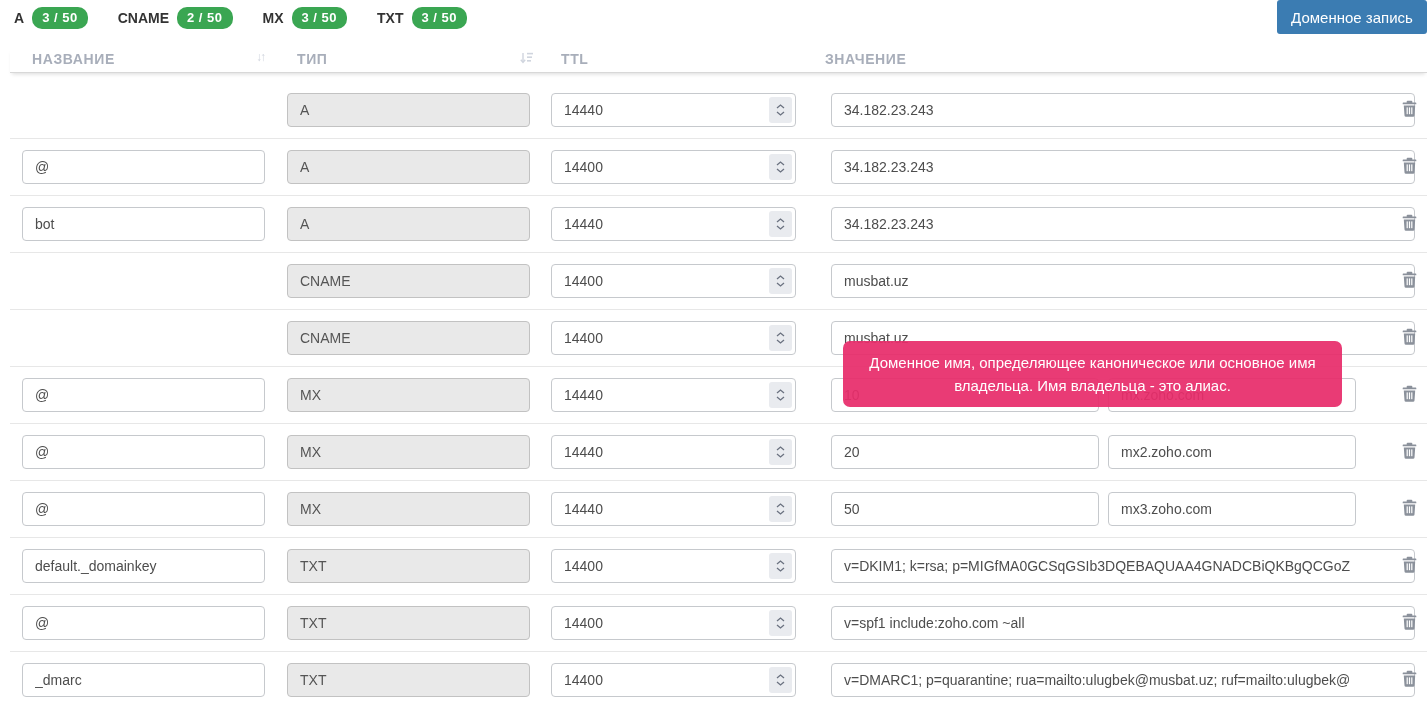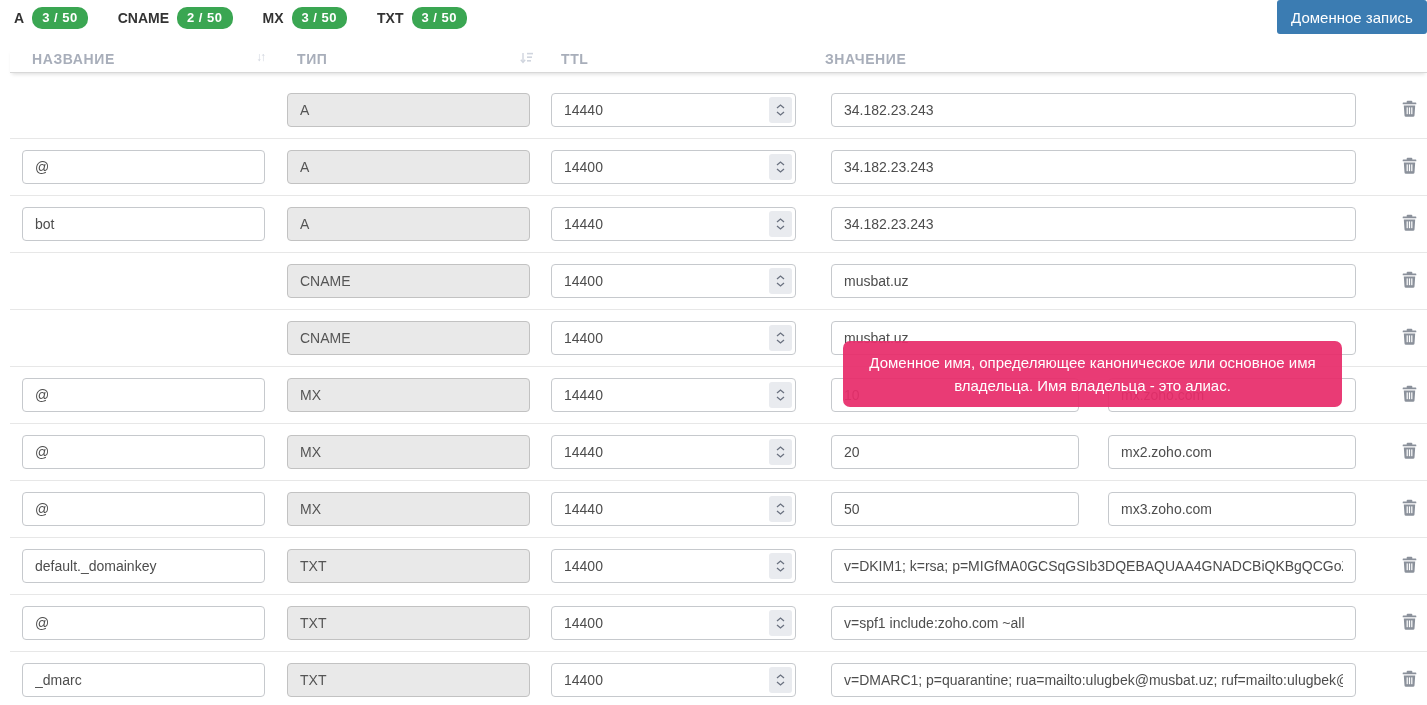--- a/index.html
+++ b/index.html
@@ -49,22 +49,22 @@
   
   .tbody{position:absolute;top:73px;left:10px;right:0;padding-top:9px;}
   .rec-row{position:relative;height:57px;border-bottom:1px solid #e7e7e7;}
   .field{
     position:absolute;top:11px;height:34px;border:1px solid #c6c9cd;border-radius:4px;
     font-size:14px;color:#4d4d4d;padding:0 12px;font-family:inherit;background:#fff;outline:none;
   }
   .f-name{left:12px;width:243px;}
   .f-type{left:277px;width:243px;background:#e9e9e9;border-color:#c2c2c2;color:#555;}
   .f-ttl{left:541px;width:245px;padding-right:54px;}
-  .f-value{left:821px;width:525px;}
-  .f-va{left:821px;width:248px;}
+  .f-value{left:821px;width:584px;}
+  .f-va{left:821px;width:268px;}
   .f-vb{left:1098px;width:248px;}
   .spinner{
     position:absolute;left:759px;top:15px;width:23px;height:26px;background:#e9ebef;
     border-radius:3px;display:flex;flex-direction:column;align-items:center;
     justify-content:center;gap:2px;cursor:pointer;
   }
   .trash-btn{
     position:absolute;left:1388px;top:15px;width:22px;height:26px;
     background:none;border:none;padding:2px;cursor:pointer;
   }

